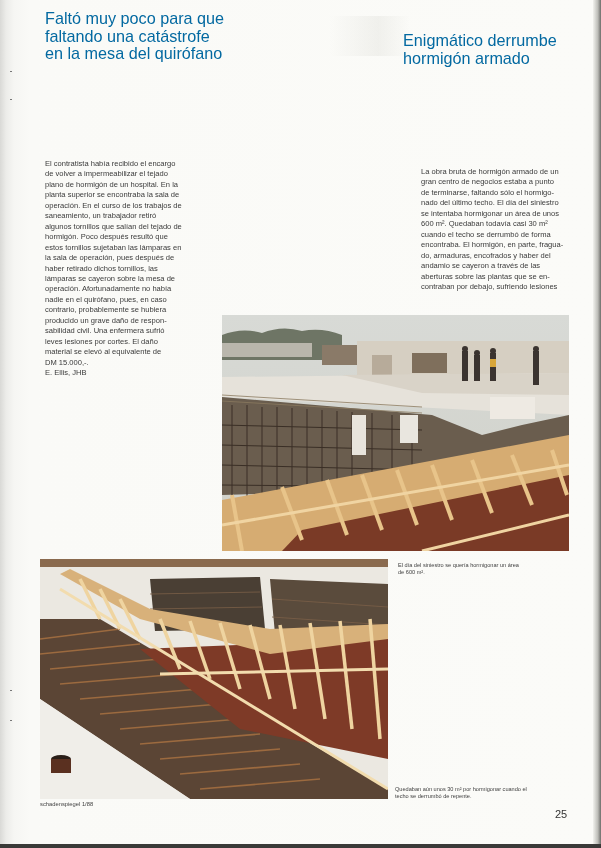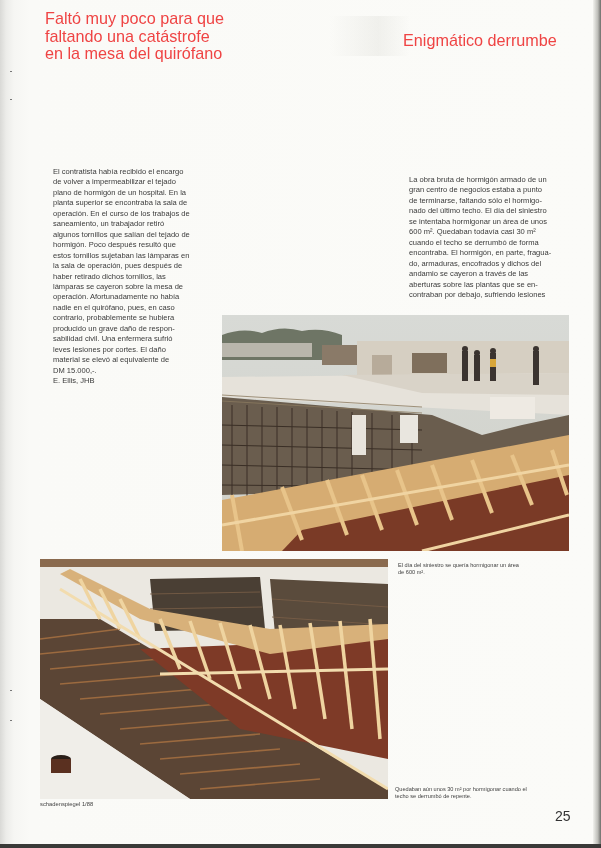--- a/index.html
+++ b/index.html
@@ -9,48 +9,48 @@
     font-family: "Liberation Sans", sans-serif; color:#2a2a2a;
   }
   .page-edge-right {
     position:absolute; right:0; top:0; width:8px; height:848px;
     background: linear-gradient(90deg, #f2f2ee, #bdbdb8 60%, #6d6d6a);
   }
   .page-edge-bottom {
     position:absolute; left:0; bottom:0; width:601px; height:4px; background:#3a3a38;
   }
   .headline {
-    position:absolute; font-size:16.2px; line-height:17.5px; color:#ef4444; font-weight:normal; margin:0;
+    position:absolute; font-size:16.2px; line-height:17.5px; color:#0369a1; font-weight:normal; margin:0;
   }
   .headline-left { left:45px; top:10px; width:210px; }
   .headline-right { left:403px; top:13px; width:190px;margin-top:19px; }
   .ghost {
     position:absolute; left:330px; top:16px; width:80px; height:40px;
     background: linear-gradient(90deg, rgba(235,235,230,0) 0%, rgba(220,220,214,0.35) 60%, rgba(235,235,230,0) 100%);
   }
   .body-text {
-    position:absolute; font-size:7.55px; line-height:10.45px; color:#3a3a3a; margin:8px;
+    position:absolute; font-size:7.55px; line-height:10.45px; color:#3a3a3a; margin:0;
   }
   .body-left { left:45px; top:159px; width:175px; }
-  .body-right { left:401px; top:167px; width:174px; }
+  .body-right { left:421px; top:167px; width:174px; }
   .body-text .line { display:block; white-space:nowrap; }
   .photo { position:absolute; overflow:hidden; }
   .photo-top { left:222px; top:315px; width:347px; height:236px; }
   .photo-bottom { left:40px; top:559px; width:348px; height:240px; }
   .caption {
     position:absolute; font-size:5.6px; line-height:7.2px; color:#3f3f3f; margin:0;
   }
   .caption .line { display:block; white-space:nowrap; }
   .caption-top { left:398px; top:562px; width:180px; }
   .caption-bottom { left:395px; top:786px; width:190px; }
   .footer-left {
     position:absolute; left:40px; top:801px; font-size:5.8px; color:#444;
   }
   .page-number {
-    position:absolute; left:555px; top:808px; font-size:14px; color:#333;
+    position:absolute; left:555px; top:808px; font-size:11px; color:#333;
   }
   .margin-mark { position:absolute; left:10px; width:2px; height:1px; background:#777; }
 </style>
 </head>
 <body>
 
 <div class="ghost"></div>
 
 <h1 class="headline headline-left">
   <span style="display:block">Faltó muy poco para que</span>
@@ -77,32 +77,33 @@
   <span class="line">producido un grave daño de respon-</span>
   <span class="line">sabilidad civil. Una enfermera sufrió</span>
   <span class="line">leves lesiones por cortes. El daño</span>
   <span class="line">material se elevó al equivalente de</span>
   <span class="line">DM 15.000,-.</span>
   <span class="line">E. Ellis, JHB</span>
 </div>
 
 <h1 class="headline headline-right">
   <span style="display:block">Enigmático derrumbe</span>
+  <span style="display:block">hormigón armado</span>
 </h1>
 
 <div class="body-text body-right">
   <span class="line">La obra bruta de hormigón armado de un</span>
   <span class="line">gran centro de negocios estaba a punto</span>
   <span class="line">de terminarse, faltando sólo el hormigo-</span>
   <span class="line">nado del último techo. El día del siniestro</span>
   <span class="line">se intentaba hormigonar un área de unos</span>
   <span class="line">600 m². Quedaban todavía casi 30 m²</span>
   <span class="line">cuando el techo se derrumbó de forma</span>
   <span class="line">encontraba. El hormigón, en parte, fragua-</span>
-  <span class="line">do, armaduras, encofrados y dichos del</span>
+  <span class="line">do, armaduras, encofrados y haber del</span>
   <span class="line">andamio se cayeron a través de las</span>
   <span class="line">aberturas sobre las plantas que se en-</span>
   <span class="line">contraban por debajo, sufriendo lesiones</span>
 </div>
 
 <div class="photo photo-top">
   <svg width="347" height="236" viewBox="0 0 347 236">
     <defs>
       <linearGradient id="sky1" x1="0" y1="0" x2="0" y2="1">
         <stop offset="0" stop-color="#d8dad6"></stop>

